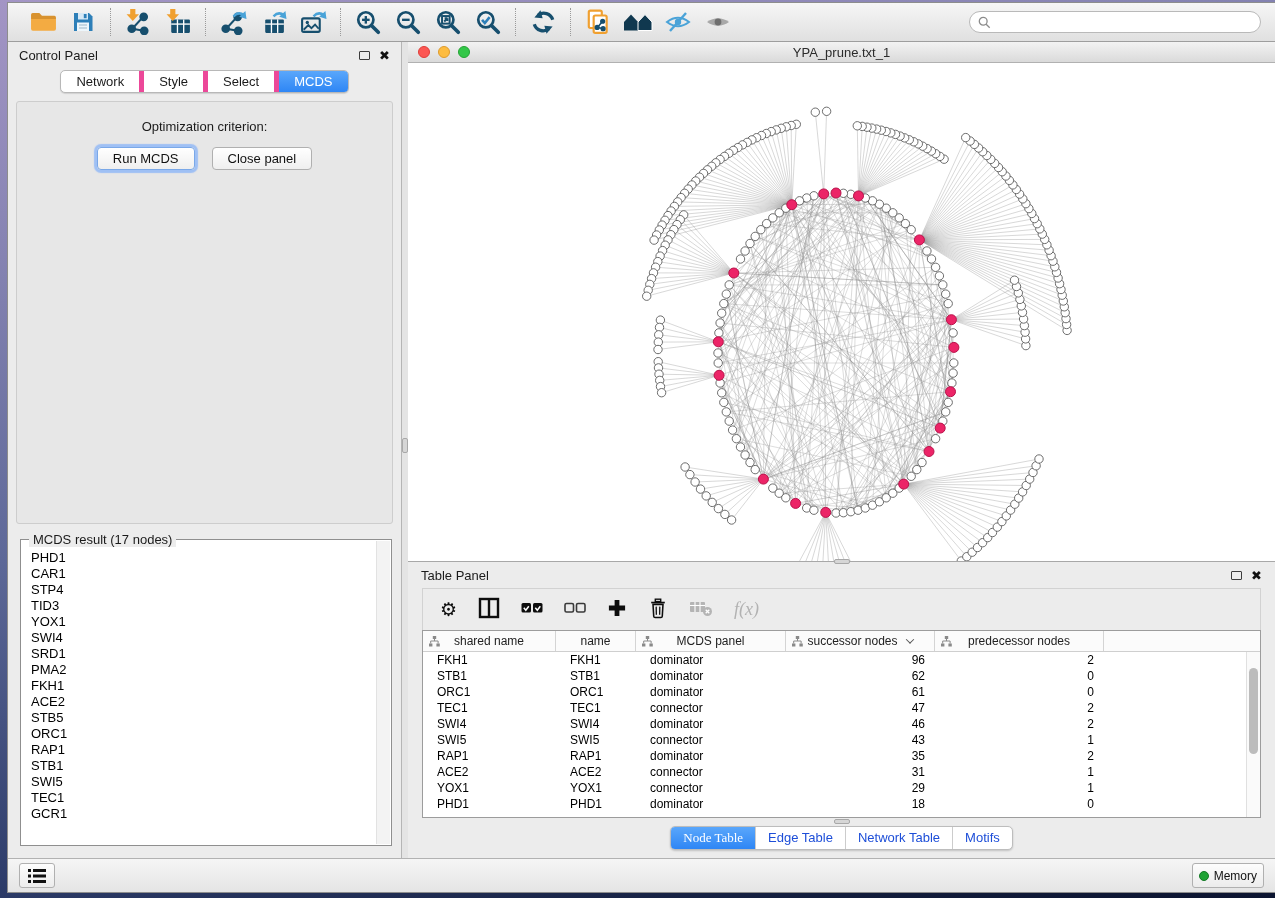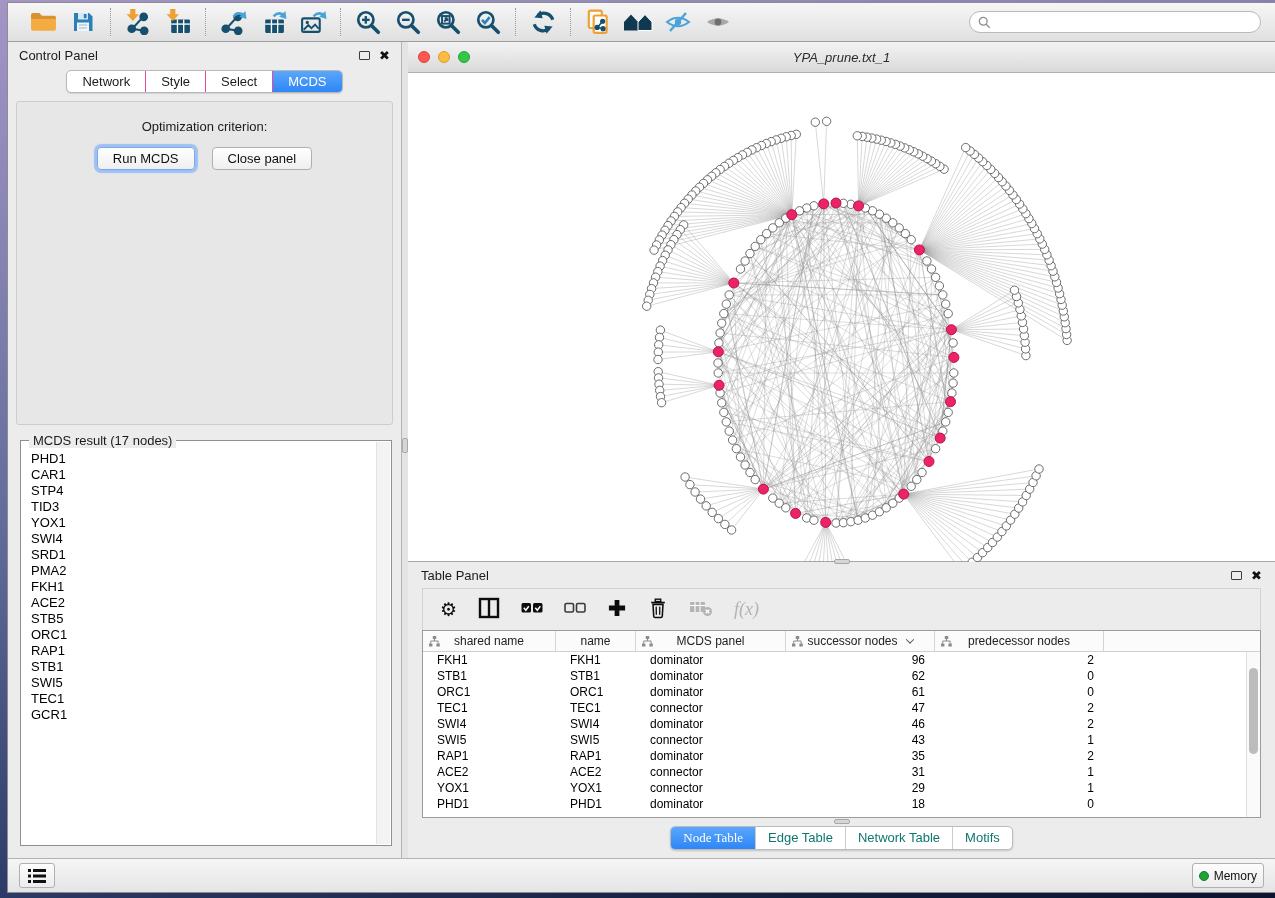--- a/index.html
+++ b/index.html
@@ -21,24 +21,24 @@
   
   .main { flex:1; display:flex; min-height:0; }
 
   
   .control-panel { width:393px; flex:none; background:#ececec; display:flex; flex-direction:column; position:relative; }
   .cp-header { height:27px; display:flex; align-items:center; padding:0 11px; font-size:13px; color:#1b1b1b; flex:none; }
   .panel-icons { margin-left:auto; display:flex; align-items:center; gap:9px; }
   .float-icon { width:11px; height:9px; border:1.6px solid #3c3c3c; border-radius:1px; }
   .close-icon { font-size:13px; font-weight:bold; color:#111; line-height:1; }
   .seg-tabs { display:flex; margin:1px auto 6px auto; border:1px solid #b8b8b8; border-radius:5px; background:#fff; overflow:hidden; box-shadow:0 1px 1px rgba(0,0,0,0.12); flex:none; }
-  .seg-tab { padding:0 15px; height:21px; line-height:21px; font-size:13px; color:#1b1b1b; border-left:1px solid #ec4899; }
+  .seg-tab { padding:0 15px; height:21px; line-height:21px; font-size:13px; color:#1b1b1b; border-left:5px solid #ec4899; }
   .seg-tab:first-child { border-left:none; }
   .seg-tab.active { background:linear-gradient(#5aa7fb,#2e86f5); color:#fff; }
-  .cp-content { margin:2px 8px 0 8px; height:324px; background:#e7e7e7; border:1px solid #cdcdcd; border-radius:3px; flex:none; display:flex; flex-direction:column; align-items:center; }
+  .cp-content { margin:2px 8px 0 8px; height:423px; background:#e7e7e7; border:1px solid #cdcdcd; border-radius:3px; flex:none; display:flex; flex-direction:column; align-items:center; }
   .opt-label { margin-top:17px; font-size:13px; color:#1b1b1b; }
   .criterion-select { margin-top:10px; width:314px; height:24px; background:#fff; border:1px solid #b5b5b5; border-radius:4px; display:flex; align-items:center; overflow:hidden; }
   .criterion-select .val { flex:1; font-size:13px; padding-left:9px; color:#111; white-space:nowrap; }
   .stepper { width:19px; height:24px; background:linear-gradient(#74b6fc,#3587f2); display:flex; flex-direction:column; align-items:center; justify-content:center; gap:3px; border-radius:0 3px 3px 0; }
   .stepper .up { width:0;height:0;border-left:4px solid transparent;border-right:4px solid transparent;border-bottom:5px solid #fff; }
   .stepper .down { width:0;height:0;border-left:4px solid transparent;border-right:4px solid transparent;border-top:5px solid #fff; }
   .btn-row { margin-top:13px; display:flex; gap:17px; }
   .push-btn { height:23px; padding:0 15px; font-size:13px; color:#111; background:linear-gradient(#ffffff,#efefef); border:1px solid #b0b0b0; border-radius:4px; font-family:inherit; }
   .push-btn.focused { box-shadow:0 0 1px 3px rgba(100,160,255,0.55); border-color:#7aa8e8; }
   .mcds-box { flex:1; margin:15px 9px 12px 12px; border:1px solid #8f8f8f; background:#fff; position:relative; }
@@ -47,21 +47,21 @@
   .mcds-item { font-size:13px; line-height:16px; padding-left:8px; color:#000; }
   .mcds-scroll { position:absolute; top:1px; bottom:1px; right:1px; width:14px; background:#f3f3f3; border-left:1px solid #e2e2e2; }
 
   
   .v-divider { width:7px; background:#e4e4e4; border-left:1px solid #b5b5b5; position:relative; flex:none; }
   .v-knob { position:absolute; top:396px; left:0; width:6px; height:15px; background:#d6d6d6; border:1px solid #a8a8a8; border-radius:2px; }
 
   
   .right-side { flex:1; display:flex; flex-direction:column; min-width:0; }
   .network-window { height:520px; flex:none; display:flex; flex-direction:column; border-bottom:1px solid #a8a8a8; }
-  .nw-titlebar { height:31px; background:linear-gradient(#f3f3f3,#dadada); border-bottom:1px solid #b1b1b1; position:relative; display:flex; align-items:center; justify-content:center; flex:none;font-style:italic; }
+  .nw-titlebar { height:21px; background:linear-gradient(#f3f3f3,#dadada); border-bottom:1px solid #b1b1b1; position:relative; display:flex; align-items:center; justify-content:center; flex:none; }
   .traffic { position:absolute; left:10px; top:0; height:100%; display:flex; align-items:center; gap:8px; }
   .tl { width:12px; height:12px; border-radius:50%; }
   .nw-title { font-size:13px; color:#2b2b2b; }
   .nw-canvas { flex:1; background:#fff; position:relative; }
   .nw-canvas svg { position:absolute; left:0; top:0; }
 
   
   .table-panel { flex:1; background:#ececec; display:flex; flex-direction:column; position:relative; min-height:0; }
   .h-knob { position:absolute; left:50%; margin-left:-8px; width:16px; height:5px; background:#d6d6d6; border:1px solid #a8a8a8; border-radius:2px; }
   .tp-header { height:26px; display:flex; align-items:center; padding:0 13px; font-size:13px; color:#1b1b1b; flex:none; }
@@ -77,21 +77,21 @@
   .nt-hcell .tree-ic { position:absolute; left:6px; top:5px; }
   .sort-chev { width:6px; height:6px; border-right:1.4px solid #555; border-bottom:1.4px solid #555; transform:rotate(45deg) translate(-1px,-1px); margin-left:9px; }
   .nt-row { display:grid; grid-template-columns:133px 80px 150px 149px 169px 1fr; height:16px; align-items:center; }
   .nt-cell { font-size:12px; color:#000; white-space:nowrap; overflow:hidden; }
   .nt-cell.l { padding-left:14px; }
   .nt-cell.r { text-align:right; padding-right:10px; }
   .nt-scroll { position:absolute; right:0; top:21px; bottom:0; width:14px; background:#fafafa; border-left:1px solid #e0e0e0; }
   .nt-thumb { position:absolute; left:2px; right:2px; top:16px; height:86px; background:#bcbcbc; border-radius:6px; }
   .tp-tabs-row { flex:1; display:flex; align-items:center; justify-content:center; position:relative; }
   .bottom-tabs { display:flex; border:1px solid #bdbdbd; border-radius:5px; background:#fff; overflow:hidden; box-shadow:0 1px 2px rgba(0,0,0,0.18); }
-  .b-tab { padding:0 12px; height:22px; line-height:22px; font-size:13px; color:#0f766e; border-left:1px solid #ccc; }
+  .b-tab { padding:0 12px; height:22px; line-height:22px; font-size:13px; color:#1d4ed8; border-left:1px solid #ccc; }
   .b-tab:first-child { border-left:none;font-family:Liberation Serif, serif; }
   .b-tab.active { background:linear-gradient(#5aa7fb,#2e86f5); color:#fff; }
 
   
   .statusbar { height:34px; background:linear-gradient(#f5f5f5,#e5e5e5); border-top:1px solid #b2b2b2; display:flex; align-items:center; padding:0 11px; flex:none; }
   .sb-btn { height:25px; border:1px solid #b0b0b0; border-radius:3px; background:linear-gradient(#fdfdfd,#ececec); display:flex; align-items:center; padding:0 6px; gap:5px; }
   .mem-dot { width:10px; height:10px; border-radius:50%; background:#1fa335; border:1px solid #157a26; }
   .mem-label { font-size:12px; color:#111; }
 </style>
 </head>

